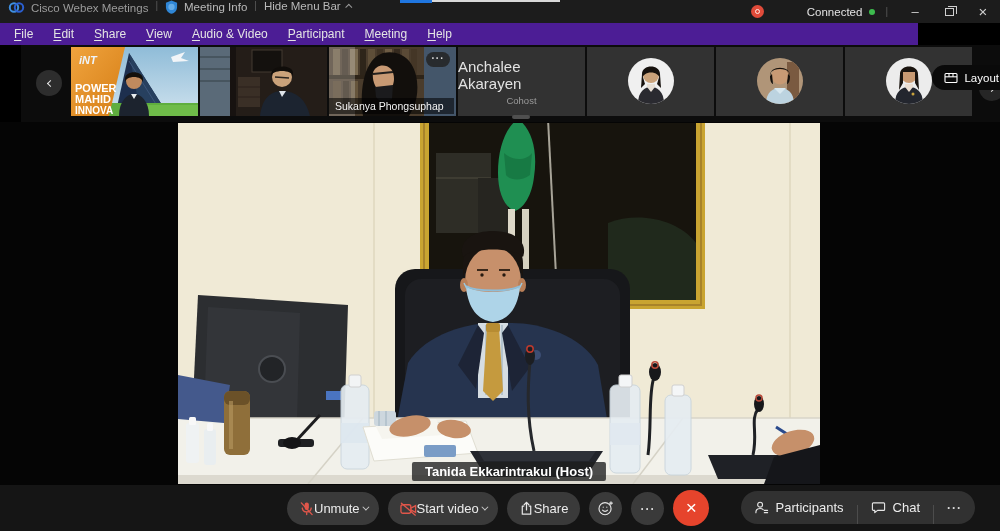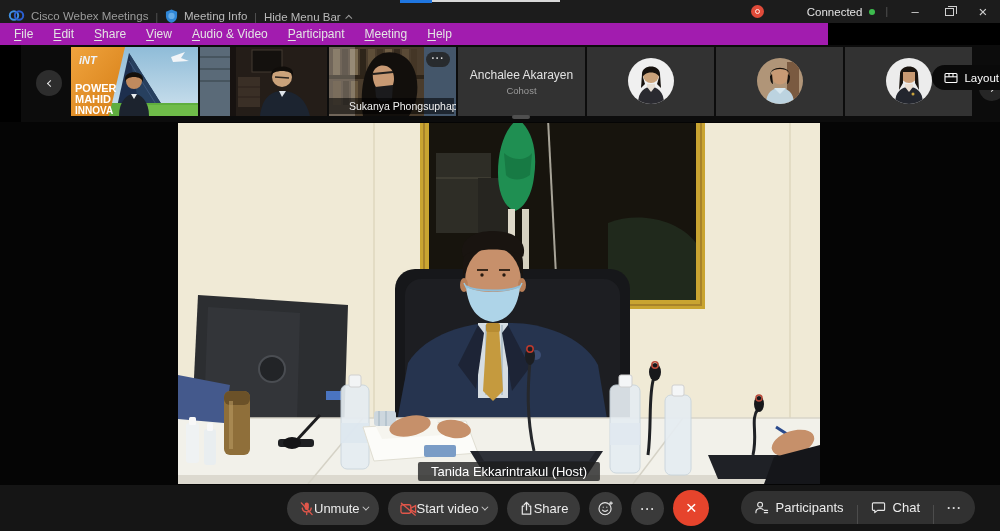--- a/index.html
+++ b/index.html
@@ -4,21 +4,21 @@
 <style>
   * { margin:0; padding:0; box-sizing:border-box; }
   html,body { background:#000; }
   .app {
     position:relative; width:1000px; height:531px; overflow:hidden;
     background:#000; font-family:"Liberation Sans","DejaVu Sans",sans-serif;
     -webkit-font-smoothing:antialiased; color:#ddd;
   }
   
   .titlebar { position:absolute; left:0; top:0; width:1000px; height:23px;
-    background:#1c1c1c; display:flex; align-items:flex-end; padding:0 0 0 8px; z-index:10; }
+    background:#1c1c1c; display:flex; align-items:flex-start; padding:0 0 0 8px; z-index:10; }
   .progress-blue  { position:absolute; left:400px; top:0; width:32px;  height:3px; background:#1f76e0; }
   .progress-light { position:absolute; left:432px; top:0; width:128px; height:2px; background:#d9d9d9; }
   .tb-group { display:flex; align-items:center; gap:6px; }
   .tb-title { color:#9b9b9b; font-size:11.5px; }
   .tb-sep { color:#5a5a5a; font-size:10px; margin:0 7px; }
   .tb-link { color:#b9b9b9; font-size:11.5px; }
   .tb-right { margin-left:auto; display:flex; align-items:center; }
   .rec-dot { width:13px; height:13px; border-radius:50%; background:#e04b3a;
     display:flex; align-items:center; justify-content:center; margin-right:7px; }
   .rec-dot i { display:block; width:5px; height:5px; border:1.5px solid #ffe9e4; border-radius:50%; }
@@ -30,54 +30,54 @@
   .restore-icon::before { content:""; position:absolute; top:-3px; left:2px; width:8px; height:7px;
     border-top:1px solid #cfcfcf; border-right:1px solid #cfcfcf; }
   .close-glyph { font-size:15px; }
   .chev { display:inline-block; width:5px; height:5px;
     border-right:1.4px solid currentColor; border-bottom:1.4px solid currentColor; }
   .chev.up    { transform:rotate(-135deg) translateY(-1px); }
   .chev.down  { transform:rotate(45deg) translateY(-2px); }
   .chev.left  { transform:rotate(135deg); margin-left:2px; }
   .chev.right { transform:rotate(-45deg); margin-right:2px; }
   
-  .menubar { position:absolute; left:0; top:23px; width:828px; height:22px;
-    background:#a21caf; display:flex; align-items:center; padding-left:4px; z-index:10; }
+  .menubar { position:absolute; left:0; top:23px; width:918px; height:22px;
+    background:#4c1d95; display:flex; align-items:center; padding-left:4px; z-index:10; }
   .menu-item { display:inline-block; padding:2px 10px; color:#e4e4e4; font-size:12px; }
   .menu-item::first-letter { text-decoration:underline; text-underline-offset:2px; }
   
   .filmstrip { position:absolute; left:0; top:45px; width:1000px; height:77px; background:#0c0c0c;margin-left:21px; }
   .nav-circle { position:absolute; width:26px; height:26px; border-radius:50%;
     background:#2d2d2d; color:#e8e8e8; display:flex; align-items:center; justify-content:center; }
   .nav-left  { left:15px;  top:25px; z-index:2; }
   .nav-right { left:958px; top:30px; z-index:2; background:#262626; }
   .thumbs { position:absolute; left:50px; top:2px; display:flex; gap:2px; }
   .thumb { position:relative; width:127px; height:69px; background:#323232; overflow:hidden; flex:none; }
   .thumb svg.fill { position:absolute; inset:0; }
   .name-strip { position:absolute; left:0; right:2px; bottom:2px; height:16px;
     background:rgba(0,0,0,0.55); display:flex; align-items:center; gap:4px;
-    padding:0 20px; color:#f2f2f2; font-size:10.5px; white-space:nowrap; }
+    padding:0 6px; color:#f2f2f2; font-size:10.5px; white-space:nowrap; }
   .more-pill { position:absolute; top:5px; right:6px; width:24px; height:15px; border-radius:8px;
     background:rgba(35,35,35,0.85); color:#ddd; font-size:10px; line-height:13px;
     text-align:center; letter-spacing:1px; font-weight:bold; }
   .no-video-text { position:absolute; inset:0; display:flex; flex-direction:column;
     align-items:center; justify-content:center; gap:3px; }
-  .nv-name { color:#e2e2e2; font-size:12px; }
+  .nv-name { color:#e2e2e2; font-size:15px; }
   .nv-role { color:#9a9a9a; font-size:9.5px; }
   .avatar { position:absolute; left:50%; top:11px; transform:translateX(-50%);
     width:46px; height:46px; border-radius:50%; overflow:hidden; }
   .layout-btn { position:absolute; right:10px; top:20px; height:25px; border-radius:13px;
     background:#0a0a0a; color:#fff; display:flex; align-items:center; gap:6px;
     padding:0 12px; font-size:11.5px; z-index:3; }
   .collapse-handle { position:absolute; left:491px; top:70px; width:18px; height:4px;
     border-radius:2px; background:#4f4f4f; }
   
   .stage { position:absolute; left:0; top:122px; width:1000px; height:363px; background:#050505; }
   .main-video { position:absolute; left:178px; top:1px; width:642px; height:361px;
-    background:#f0ead6; overflow:hidden; }
+    background:#f0ead6; overflow:hidden;font-weight:bold; }
   .host-label { position:absolute; left:calc(50% + 10px); transform:translateX(-50%); bottom:3px;
     background:rgba(30,30,30,0.78); color:#fff; font-size:13px; padding:2px 13px;
     border-radius:2px; white-space:nowrap; }
   
   .controlbar { position:absolute; left:0; top:485px; width:1000px; height:46px; background:#151515; }
   .cb-left { position:absolute; left:287px; top:6px; display:flex; align-items:center; gap:9px; }
   .pill { height:33px; border-radius:17px; background:#3a3a3a; display:flex; align-items:center;
     padding:0 12px; color:#ececec; font-size:13px; white-space:nowrap; }
   .pill .chev { color:#c9c9c9; margin-left:2px; }
   .circle-btn { width:33px; height:33px; border-radius:50%; background:#3a3a3a;

